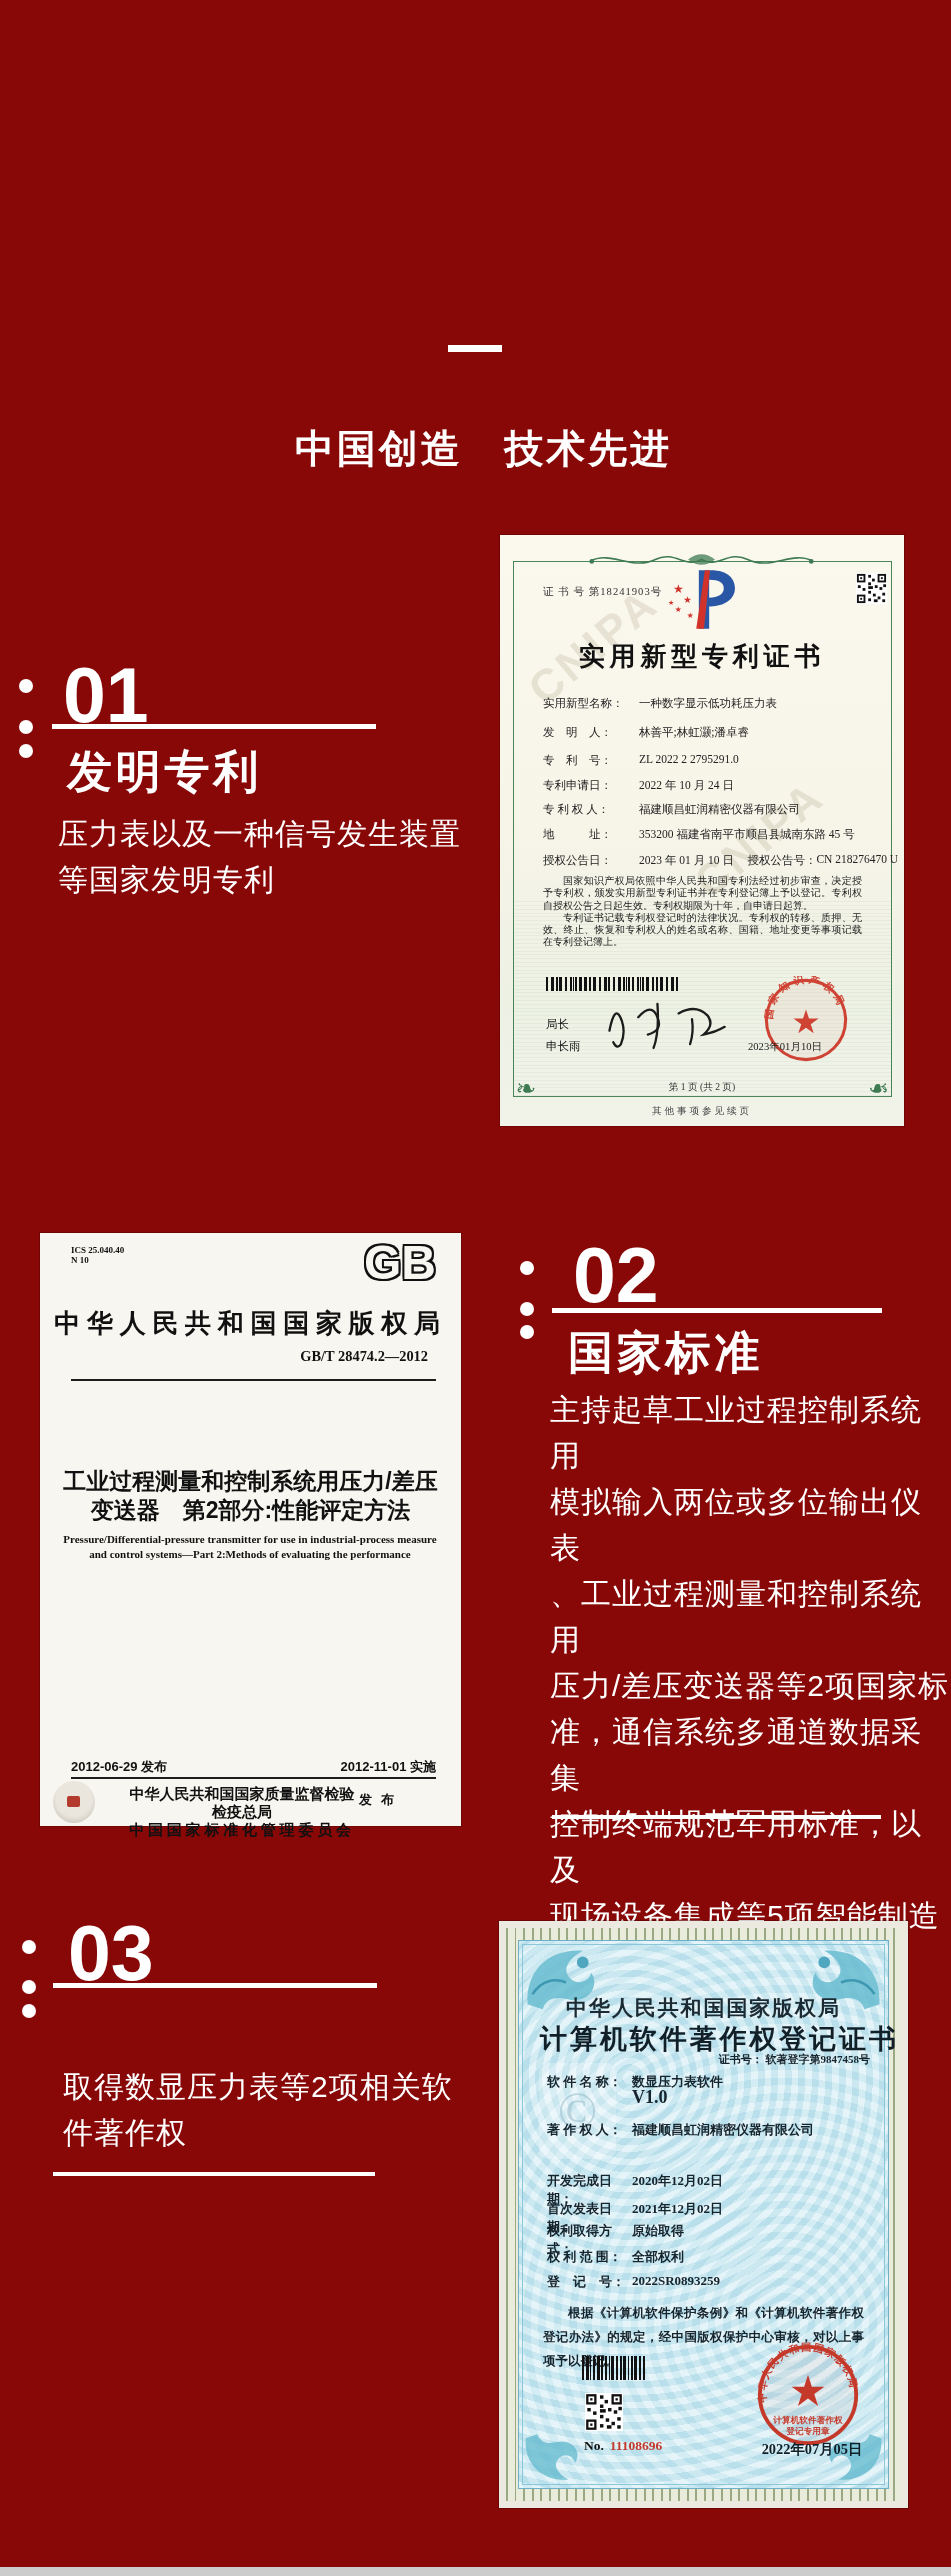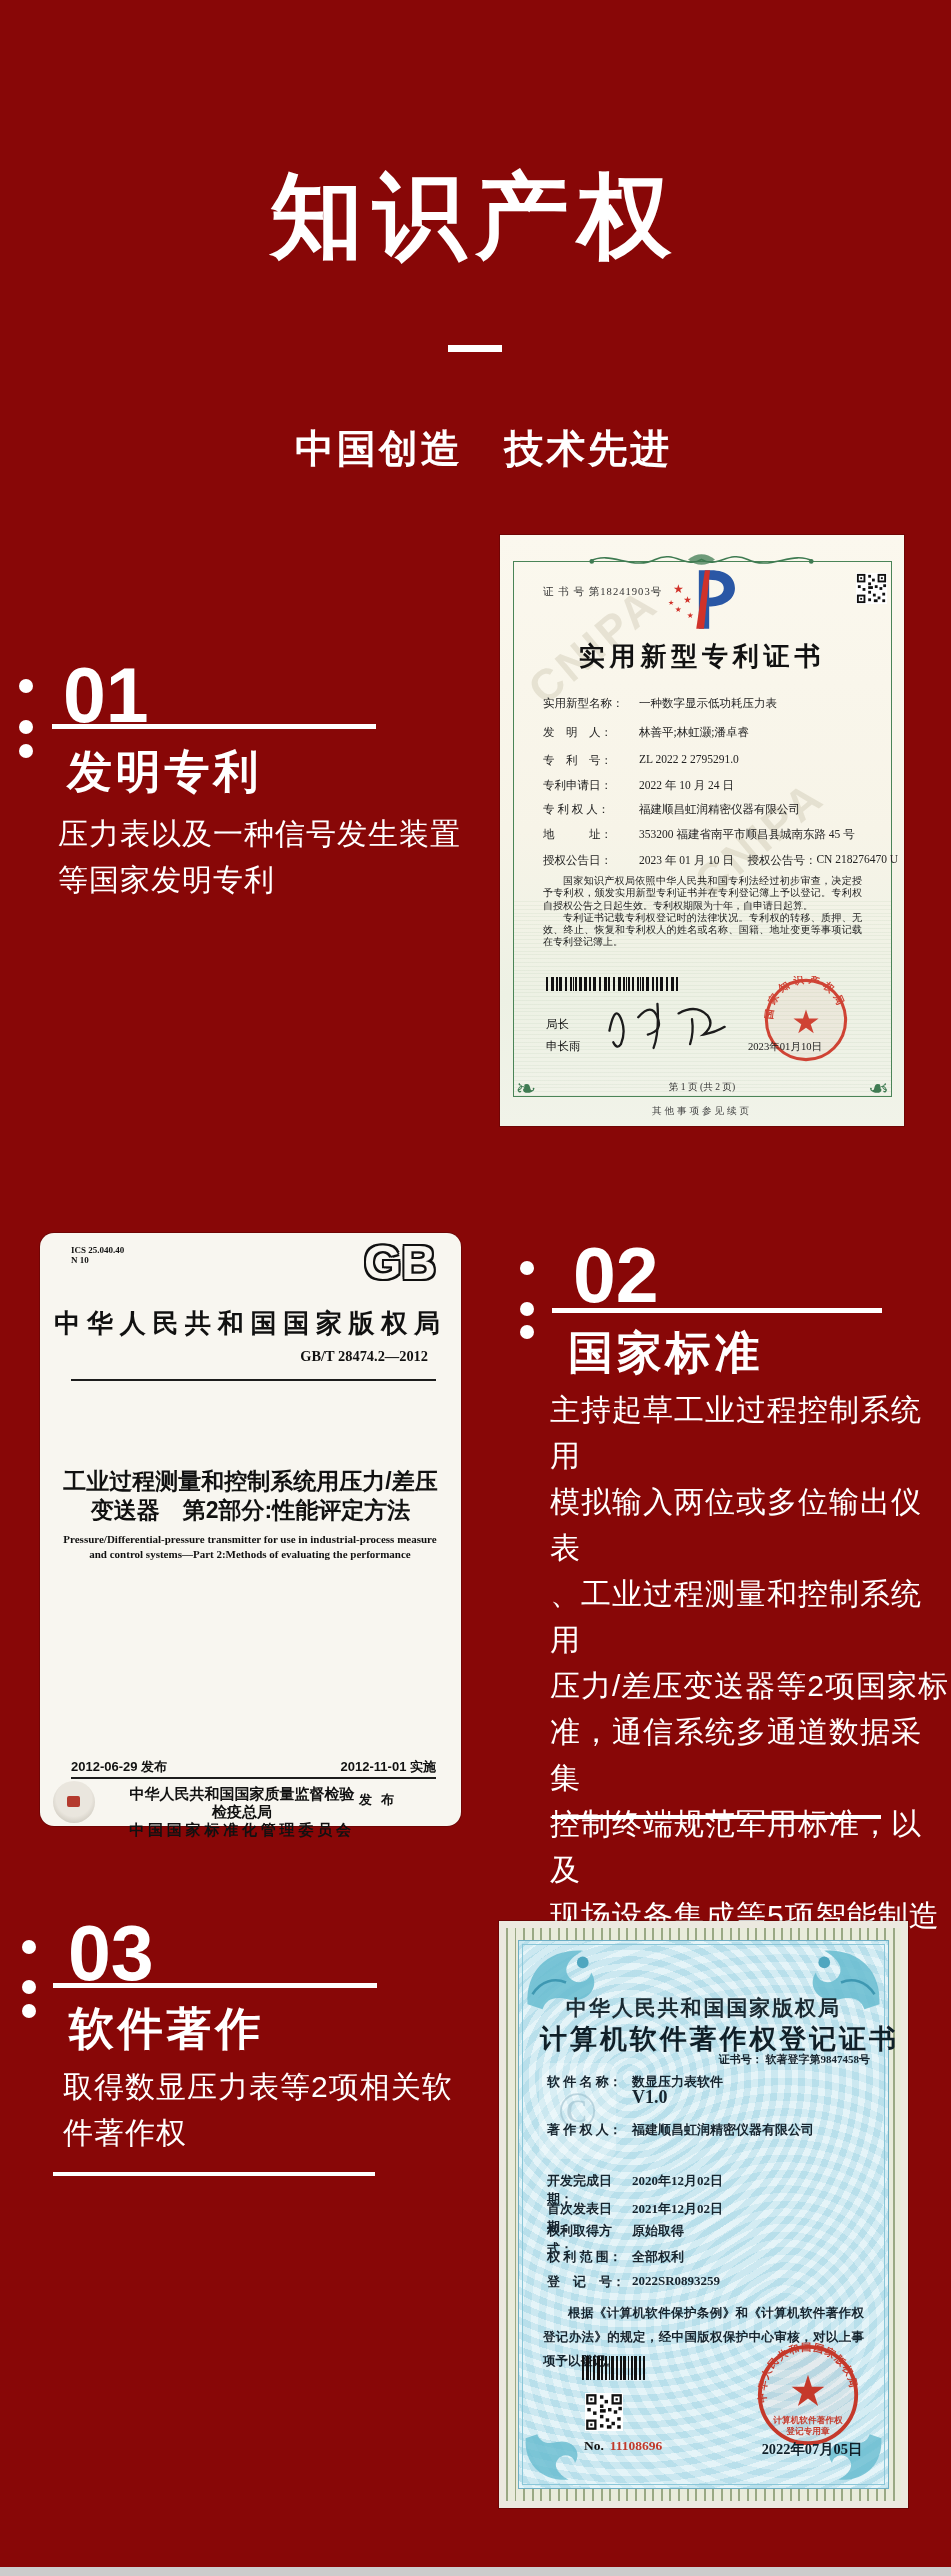--- a/index.html
+++ b/index.html
@@ -49,21 +49,21 @@
   .c1-seal{position:absolute;left:262px;top:441px;}
   .c1-sealdate{position:absolute;left:248px;top:505px;width:125px;text-align:left;
                font-size:10.6px;color:#222;}
   .c1-pagenote{position:absolute;left:0;top:546px;width:100%;text-align:center;font-size:9.6px;color:#333;}
   .c1-footnote{position:absolute;left:0;top:570px;width:100%;text-align:center;font-size:9.6px;
                letter-spacing:2.9px;color:#444;}
   .corner-orn{position:absolute;color:#3f7b52;font-size:25px;line-height:1;}
 
   
   .gbdoc{left:40px;top:1233px;width:421px;height:593px;background:#f8f6f0;
-         box-shadow:0 0 0 1px rgba(0,0,0,.18);font-family:"Liberation Serif",serif;color:#111;border-radius:14px;}
+         box-shadow:0 0 0 1px rgba(0,0,0,.18);font-family:"Liberation Serif",serif;color:#111;}
   .gb-ics{position:absolute;left:31px;top:11.5px;font-size:9px;font-weight:700;line-height:10.6px;}
   .gb-logo{position:absolute;right:25px;top:1.9px;font-family:"Liberation Sans",sans-serif;
            font-size:48px;font-weight:900;color:#f8f6f0;letter-spacing:0;
            text-shadow:-1.9px -1.9px 0 #111,1.9px -1.9px 0 #111,-1.9px 1.9px 0 #111,1.9px 1.9px 0 #111,
                        0 -1.9px 0 #111,0 1.9px 0 #111,-1.9px 0 0 #111,1.9px 0 0 #111;}
   .gb-title{position:absolute;left:0;top:73px;width:100%;text-align:center;
             font-size:26px;font-weight:700;letter-spacing:6.7px;}
   .gb-code{position:absolute;right:33px;top:115px;font-size:14.4px;font-weight:700;text-align:center;}
   .gb-hr{position:absolute;left:31px;right:25px;height:1.9px;background:#1d1d1d;}
   .gb-subject{position:absolute;left:0;top:234px;width:100%;text-align:center;
@@ -150,21 +150,20 @@
         <rect x="3" y="3" width="5" height="5" fill="#fff"></rect>
           <rect x="25" y="3" width="5" height="5" fill="#fff"></rect>
         <rect x="3" y="25" width="5" height="5" fill="#fff"></rect>
         <rect x="4.5" y="4.5" width="2" height="2" fill="#111"></rect>
           <rect x="26.5" y="4.5" width="2" height="2" fill="#111"></rect>
         <rect x="4.5" y="26.5" width="2" height="2" fill="#111"></rect>
       </symbol>
     </defs>
   </svg>
 
-  <div class="abs main-title">知识产权</div>
   <div class="abs title-divider"></div>
   <div class="abs subtitle">中国创造　技术先进</div>
 
   <span class="dot" style="left:19px;top:679px"></span>
   <span class="dot" style="left:19px;top:720px"></span>
   <span class="dot" style="left:19px;top:744px"></span>
   <div class="sec-num" style="left:63px;top:661px">01</div>
   <div class="sec-line" style="left:52px;top:724px;width:324px"></div>
   <div class="sec-heading" style="left:67px;top:746px">发明专利</div>
   <div class="sec-desc" style="left:58px;top:811px">
@@ -323,21 +322,20 @@
       <div class="l2">中国国家标准化管理委员会</div>
     </div>
     <div class="gb-publish">发 布</div>
   </div>
 
   <span class="dot" style="left:22px;top:1940px"></span>
   <span class="dot" style="left:22px;top:1980px"></span>
   <span class="dot" style="left:22px;top:2004px"></span>
   <div class="sec-num" style="left:68px;top:1919px">03</div>
   <div class="sec-line" style="left:53px;top:1983px;width:324px"></div>
-  <div class="sec-heading" style="left:69px;top:2003px">软件著作</div>
   <div class="sec-desc" style="left:63px;top:2064px">
     <div>取得数显压力表等2项相关软</div>
     <div>件著作权</div>
   </div>
   <div class="tail-line" style="left:53px;top:2172px;width:322px"></div>
 
   <div class="abs cert3">
     <div class="c3-meander"></div>
     <div class="c3-panel"></div>
     <div class="c3-innerline"></div>

